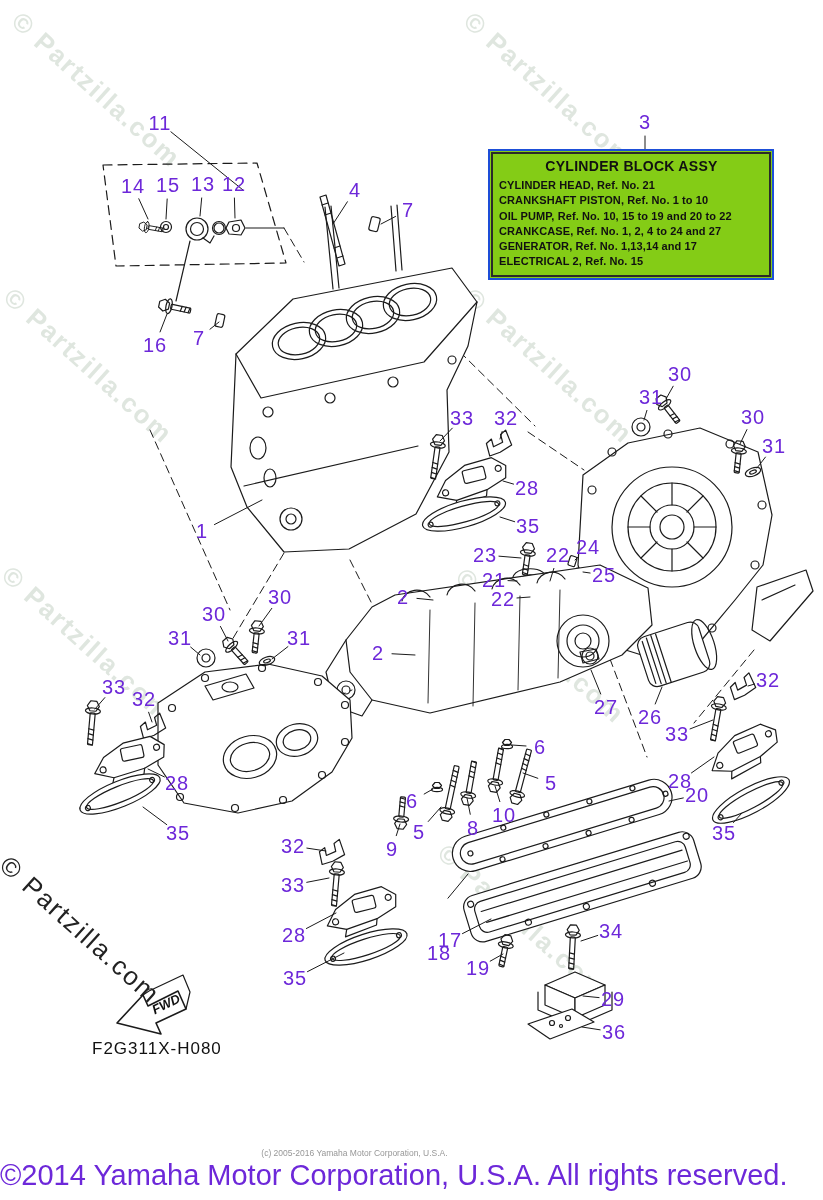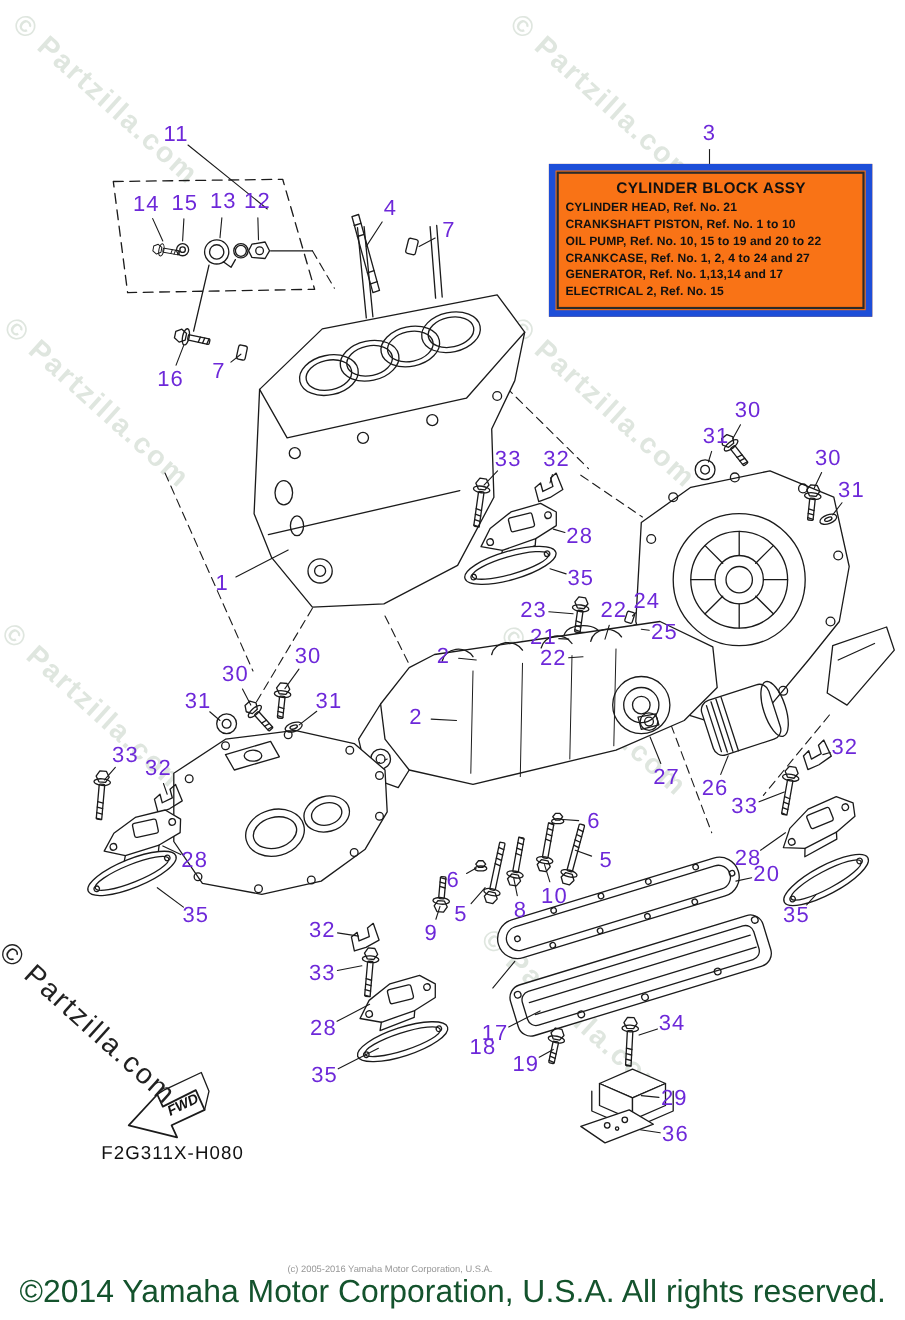--- a/index.html
+++ b/index.html
@@ -4,34 +4,34 @@
 <style>
   html,body{margin:0;padding:0}
   body{width:823px;height:1200px;position:relative;background:#ffffff;
        font-family:"Liberation Sans",sans-serif;overflow:hidden;color:#111}
   .layer{position:absolute;left:0;top:0;width:823px;height:1200px}
   
   .wm{position:absolute;transform:rotate(42deg);transform-origin:0 0;
       font-size:26px;letter-spacing:2px;white-space:nowrap;color:#dfe6df;font-weight:bold}
   .wm.dark{color:#222;font-weight:normal}
   
-  .partsbox{position:absolute;left:499px;top:149px;width:280px;border:6px solid #1d4ed8;
-            background:#f97316;padding:1px;z-index:3}
+  .partsbox{position:absolute;left:488px;top:149px;width:280px;border:2px solid #1d4ed8;
+            background:#84cc16;padding:1px;z-index:3}
   .partsbox-inner{border:2px solid #2a2a2a;padding:3px 5px 5px 6px}
   .pb-title{font-weight:bold;font-size:14px;text-align:center;margin:1px 0 4px;letter-spacing:.3px}
   .pb-line{font-weight:bold;font-size:11px;line-height:15.3px;white-space:nowrap;letter-spacing:.1px}
   
   .callout{position:absolute;transform:translate(-50%,-50%);font-size:20px;
            letter-spacing:1px;color:#6d28d9;z-index:4;white-space:nowrap}
   
   .code{position:absolute;left:92px;top:1039px;font-size:17px;letter-spacing:1px;z-index:3}
   .foot-small{position:absolute;left:0;top:1148px;width:709px;text-align:center;
               font-size:8.5px;color:#979797;z-index:3}
-  .foot-main{position:absolute;left:0;top:1159px;width:823px;text-align:center;
-             font-size:29px;color:#14532d;z-index:3}
+  .foot-main{position:absolute;left:0;top:1159px;width:823px;text-align:left;
+             font-size:29px;color:#6d28d9;z-index:3}
   svg.art{position:absolute;left:0;top:0;z-index:2}
 </style>
 </head>
 <body>
 
 <div class="layer">
     <div class="wm" style="left: 26px; top: 6px;">© Partzilla.com</div>
     <div class="wm" style="left: 478px; top: 6px;">© Partzilla.com</div>
     <div class="wm" style="left: 18px; top: 282px;">© Partzilla.com</div>
     <div class="wm" style="left: 478px; top: 282px;">© Partzilla.com</div>

